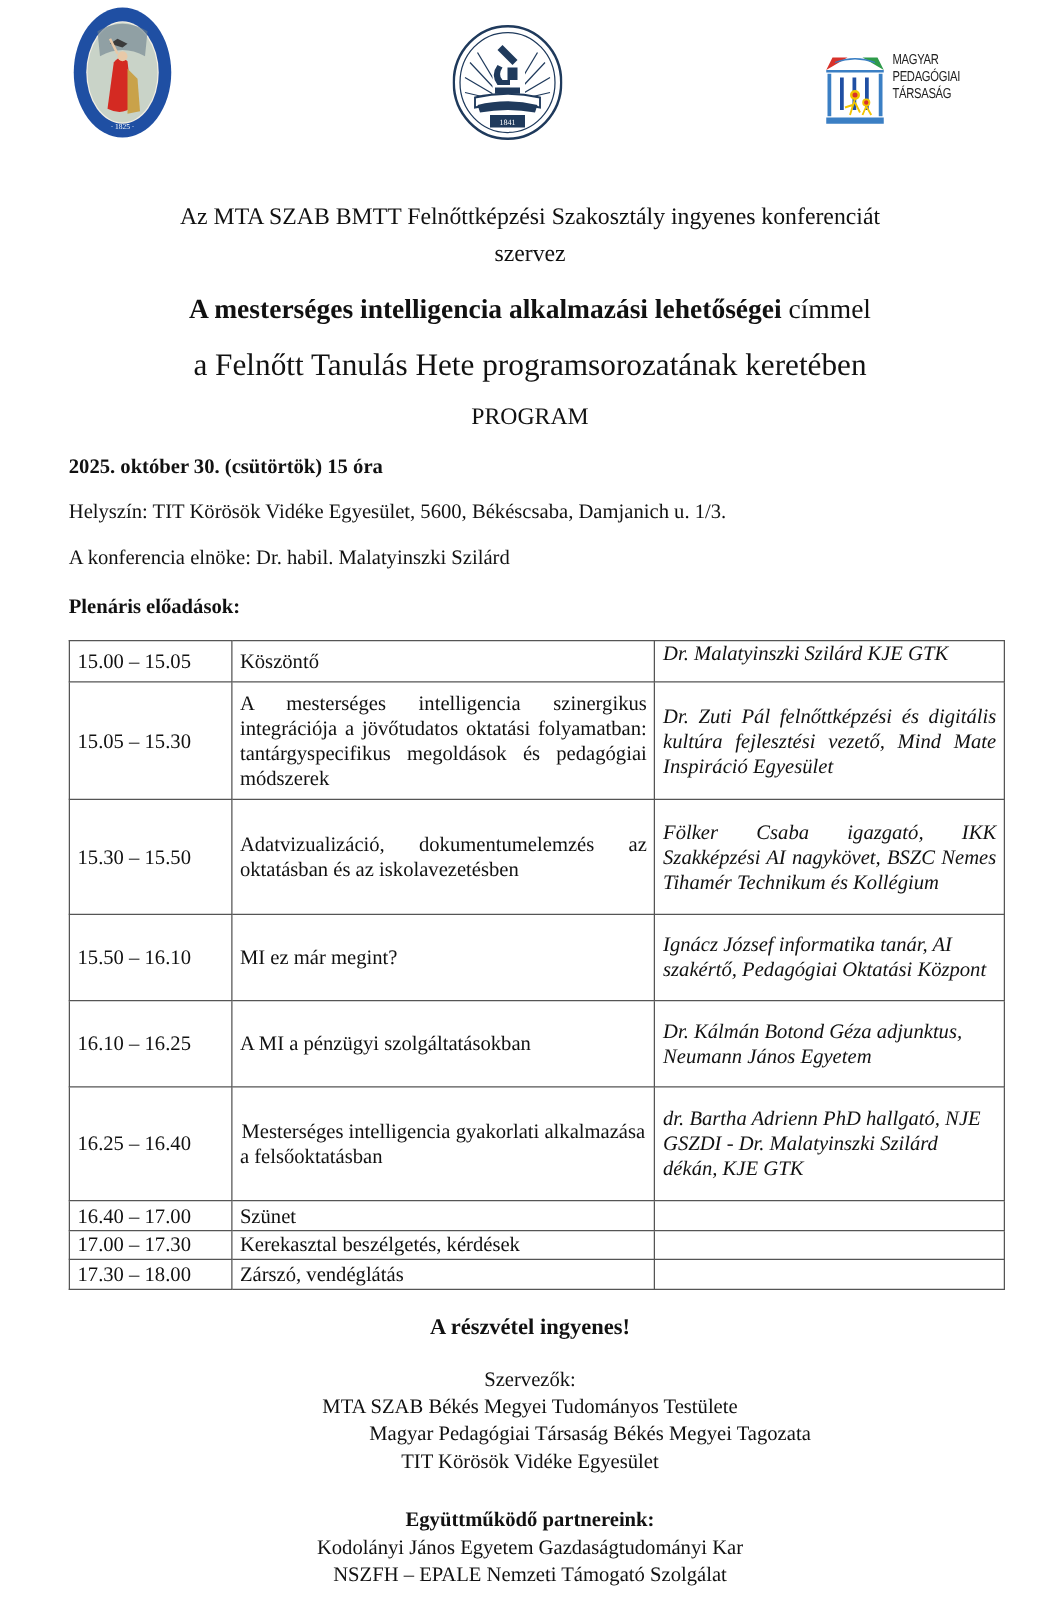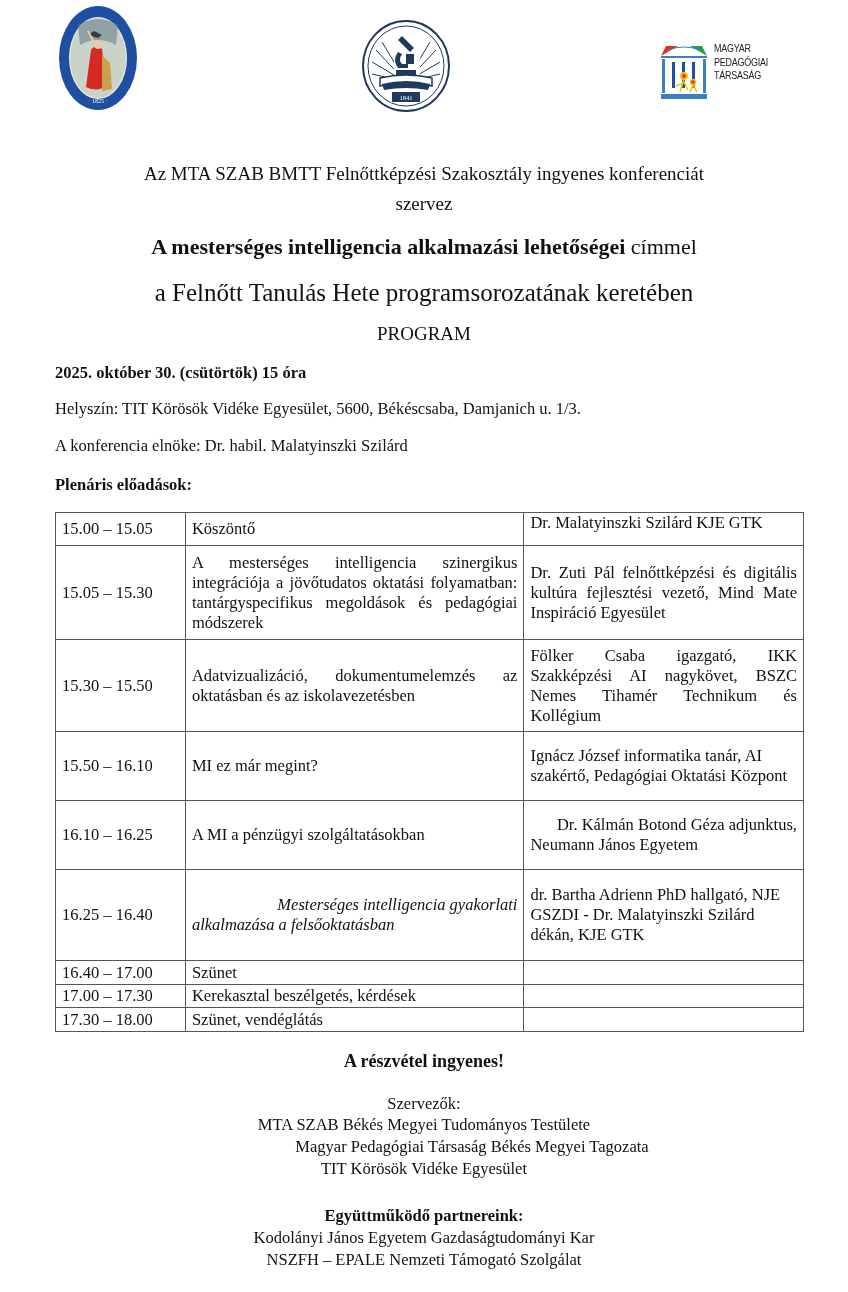--- a/index.html
+++ b/index.html
@@ -37,21 +37,21 @@
   
   table.prog {
     position: absolute; left: 55px; top: 512px; width: 749px;
     border-collapse: collapse; font-size: 16.5px; line-height: 20px;
   }
   table.prog td {
     border: 1px solid #555555; padding: 0 6px; vertical-align: middle;
   }
   td.time { width: 117px; white-space: nowrap; }
   td.topic { width: 326px; text-align: justify; text-align-last: left; }
-  td.speaker { width: 267px; text-align: justify; text-align-last: left; vertical-align: top; }
+  td.speaker { width: 267px; text-align: justify; text-align-last: left; vertical-align: top; font-style: italic; }
   td.speaker.top { vertical-align: top; }
 
   
   .free { top: 1046px; font-size: 18px; line-height: 30px; font-weight: bold; }
   .org-title { top: 1093px; font-size: 16.5px; line-height: 21px; font-weight: normal; }
   .org-line { font-size: 16.5px; line-height: 21px; }
   .partner-title { top: 1205px; font-size: 16.5px; line-height: 21px; font-weight: bold; }
 </style>
 </head>
 <body>
@@ -152,40 +152,40 @@
       <td class="speaker">Fölker Csaba igazgató, IKK Szakképzési AI nagykövet, BSZC Nemes Tihamér Technikum és Kollégium</td>
     </tr>
     <tr style="height:69px;">
       <td class="time">15.50 – 16.10</td>
       <td class="topic">MI ez már megint?</td>
       <td class="speaker" style="text-align:left;">Ignácz József informatika tanár, AI szakértő, Pedagógiai Oktatási Központ</td>
     </tr>
     <tr style="height:69px;">
       <td class="time">16.10 – 16.25</td>
       <td class="topic">A MI a pénzügyi szolgáltatásokban</td>
-      <td class="speaker" style="text-align:right;">Dr. Kálmán Botond Géza adjunktus, Neumann János Egyetem</td>
+      <td class="speaker" style="text-align:left;">Dr. Kálmán Botond Géza adjunktus, Neumann János Egyetem</td>
     </tr>
     <tr style="height:91px;">
       <td class="time">16.25 – 16.40</td>
-      <td class="topic" style="text-align:right;font-style:italic;">Mesterséges intelligencia gyakorlati alkalmazása a felsőoktatásban</td>
+      <td class="topic" style="text-align:center;">Mesterséges intelligencia gyakorlati alkalmazása a felsőoktatásban</td>
       <td class="speaker" style="text-align:left;">dr. Bartha Adrienn PhD hallgató, NJE GSZDI - Dr. Malatyinszki Szilárd dékán, KJE GTK</td>
     </tr>
     <tr style="height:24px;">
       <td class="time">16.40 – 17.00</td>
       <td class="topic">Szünet</td>
       <td class="speaker"></td>
     </tr>
     <tr style="height:23px;">
       <td class="time">17.00 – 17.30</td>
       <td class="topic">Kerekasztal beszélgetés, kérdések</td>
       <td class="speaker"></td>
     </tr>
     <tr style="height:24px;">
       <td class="time">17.30 – 18.00</td>
-      <td class="topic">Szünet, vendéglátás</td>
+      <td class="topic">Zárszó, vendéglátás</td>
       <td class="speaker"></td>
     </tr>
   </tbody>
 </table>
 
 <div class="abs center free">A részvétel ingyenes!</div>
 <div class="abs center org-title">Szervezők:</div>
 <div class="abs center org-line" style="top:1114px;">MTA SZAB Békés Megyei Tudományos Testülete</div>
 <div class="abs center org-line" style="top:1136px;margin-left:48px;">Magyar Pedagógiai Társaság Békés Megyei Tagozata</div>
 <div class="abs center org-line" style="top:1158px;">TIT Körösök Vidéke Egyesület</div>

